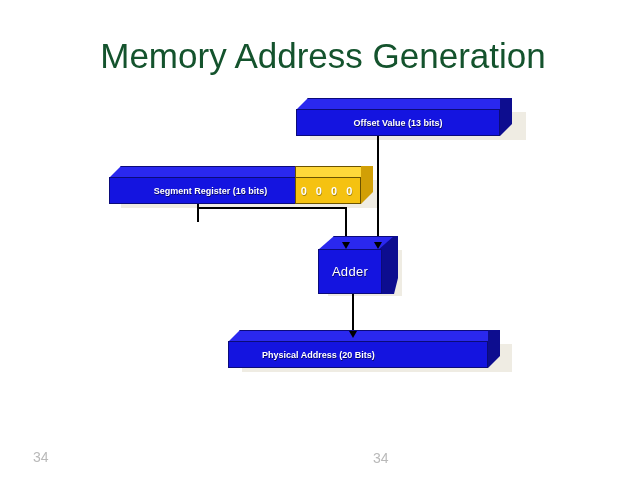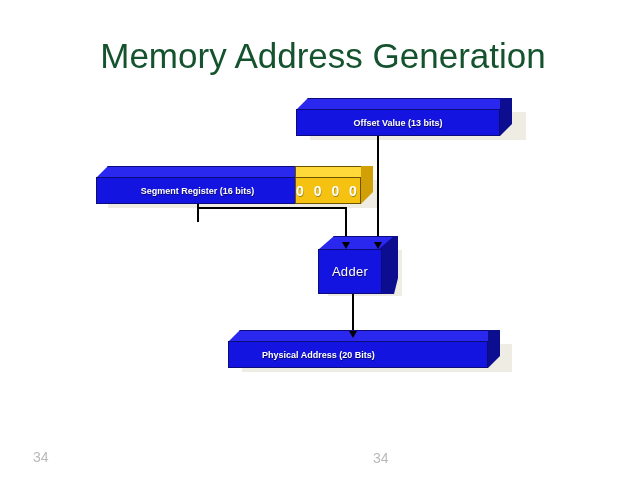--- a/index.html
+++ b/index.html
@@ -74,21 +74,21 @@
   .blue .face-front { background: #1414e0; }
   .blue .face-top   { background: #2a28ef; }
   .blue .face-right { background: #0d0d8f; }
 
   
   .yellow .face-front {
     background: #f5c211;
     border: 1px solid #6b5300;
     color: #ffffff;
     letter-spacing: 3px;
-    font-size: 14px;
+    font-size: 11px;
     text-shadow: 0.5px 0.5px 0px rgba(0,0,0,0.35);
   }
   .yellow .face-top   { background: #ffd83a; }
   .yellow .face-right { background: #d19f06; }
 
   
   #offset-box { left: 296px; top: 98px; width: 216px; height: 38px; }
   #offset-box .shadow   { left: 14px;  top: 14px; width: 216px; height: 28px; }
   #offset-box .face-top {
     left: 0px; top: 0px; width: 216px; height: 12px;
@@ -97,21 +97,21 @@
     border-top: 1px solid #0b0b7a;
   }
   #offset-box .face-right {
     left: 192px; top: 0px; width: 24px; height: 38px;
     clip-path: polygon(12px 0, 24px 0, 24px 26px, 12px 38px);
     background: #0d0d8f;
   }
   #offset-box .face-front { left: 0px; top: 11px; width: 204px; height: 27px; }
 
   
-  #segment-box { left: 96px; top: 166px; width: 202px; height: 38px; }
+  #segment-box { left: 109px; top: 166px; width: 202px; height: 38px; }
   #segment-box .shadow   { left: 12px; top: 14px; width: 202px; height: 28px; }
   #segment-box .face-top {
     left: 0px; top: 0px; width: 202px; height: 12px;
     clip-path: polygon(12px 0, 202px 0, 202px 12px, 0 12px);
     background: #2a28ef;
     border-top: 1px solid #0b0b7a;
   }
   #segment-box .face-front { left: 0px; top: 11px; width: 202px; height: 27px; border-right: 0; }
 
   

